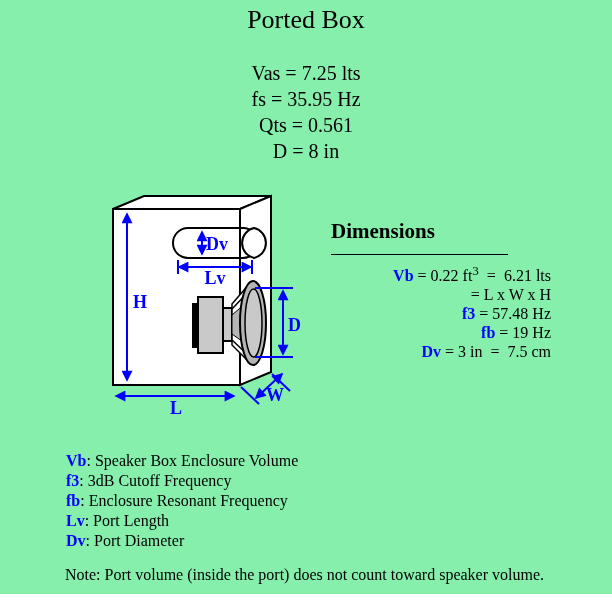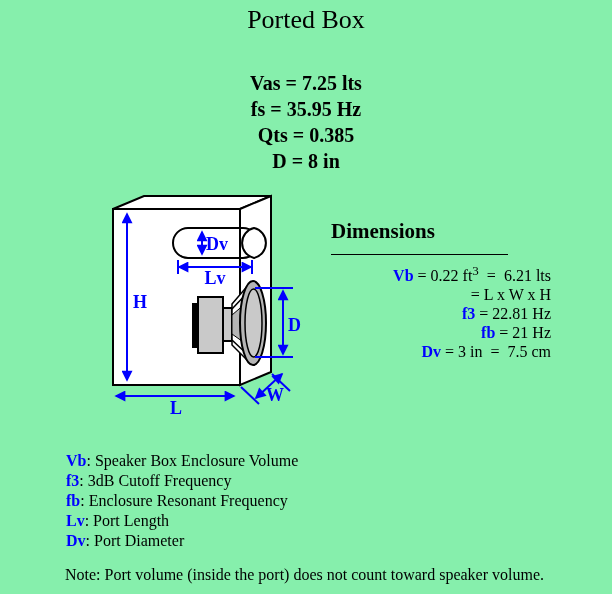--- a/index.html
+++ b/index.html
@@ -6,21 +6,21 @@
   .page {
     position:relative; width:612px; height:594px; background:#86efac;
     font-family:"Liberation Serif", serif; color:#000; overflow:hidden;
   }
   .title {
     position:absolute; top:5px; left:0; width:100%; text-align:center;
     font-size:26px; font-weight:normal; margin:0;
   }
   .params {
     position:absolute; top:60px; left:0; width:100%; text-align:center;
-    font-size:20px; font-weight:bold; line-height:26px;margin-top:10px;
+    font-size:20px; font-weight:normal; line-height:26px;
   }
   .diagram { position:absolute; left:95px; top:188px; }
   .diagram text {
     font-family:"Liberation Serif", serif; font-weight:bold;
     fill:#0000ff; font-size:18px;
   }
   .dims { position:absolute; left:331px; top:219px; width:220px; }
   .dims-heading { font-size:21px; font-weight:bold; line-height:24px; }
   .dims-rule { border:0; border-top:1px solid #000; width:177px; margin:11px 0 6px 0; }
   .dims-rows { font-size:16px; line-height:19px;text-align:right; }
@@ -35,21 +35,21 @@
 </head>
 <body>
 
 <div class="page">
 
   <h1 class="title">Ported Box</h1>
 
   <div class="params">
     <div>Vas = 7.25 lts</div>
     <div>fs = 35.95 Hz</div>
-    <div>Qts = 0.385</div>
+    <div>Qts = 0.561</div>
     <div>D = 8 in</div>
   </div>
 
   <svg class="diagram" width="235" height="235" viewBox="95 188 235 235">
     <defs>
       <marker id="arrow" viewBox="0 0 10 10" refX="8.5" refY="5" markerWidth="12" markerHeight="11" orient="auto-start-reverse" markerUnits="userSpaceOnUse">
         <path d="M0 0 L10 5 L0 10 z" fill="#0000ff"></path>
       </marker>
     </defs>
 
@@ -103,24 +103,24 @@
     <div class="dims-heading">Dimensions</div>
     <hr class="dims-rule">
     <div class="dims-rows">
       <div class="dim-row">
         <span class="lbl">Vb</span><span> = 0.22 ft</span><sup>3</sup><span> &nbsp;=&nbsp; 6.21 lts</span>
       </div>
       <div class="dim-row indent">
         <span>= L x W x H</span>
       </div>
       <div class="dim-row">
-        <span class="lbl">f3</span><span> = 22.81 Hz</span>
+        <span class="lbl">f3</span><span> = 57.48 Hz</span>
       </div>
       <div class="dim-row">
-        <span class="lbl">fb</span><span> = 21 Hz</span>
+        <span class="lbl">fb</span><span> = 19 Hz</span>
       </div>
       <div class="dim-row">
         <span class="lbl">Dv</span><span> = 3 in &nbsp;=&nbsp; 7.5 cm</span>
       </div>
     </div>
   </div>
 
   <div class="legend">
     <div>
       <span class="lbl">Vb</span><span>: Speaker Box Enclosure Volume</span>

